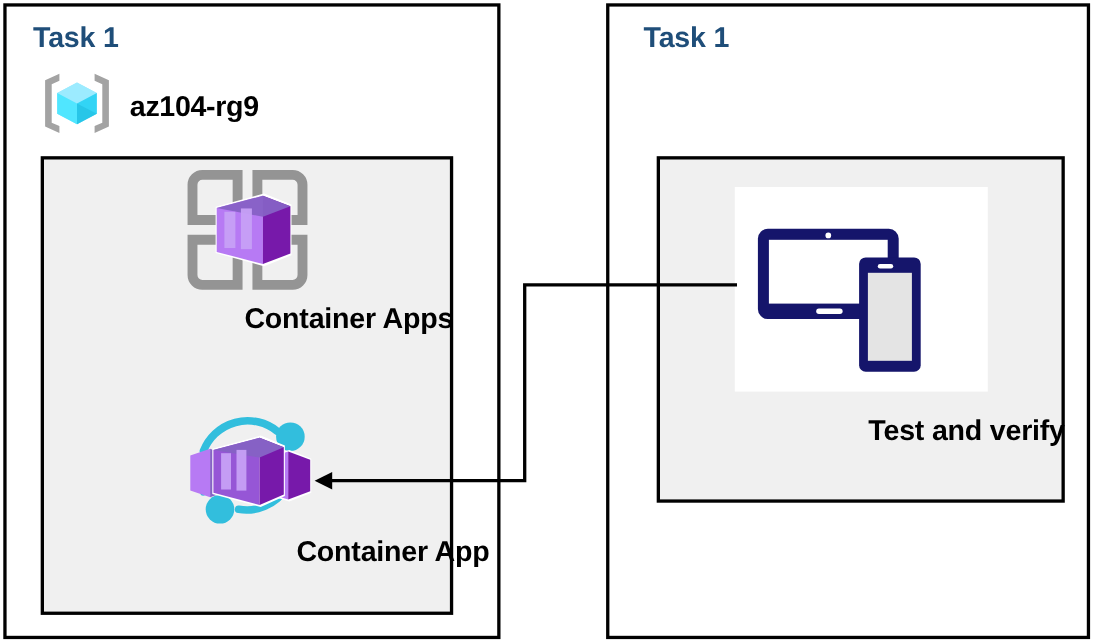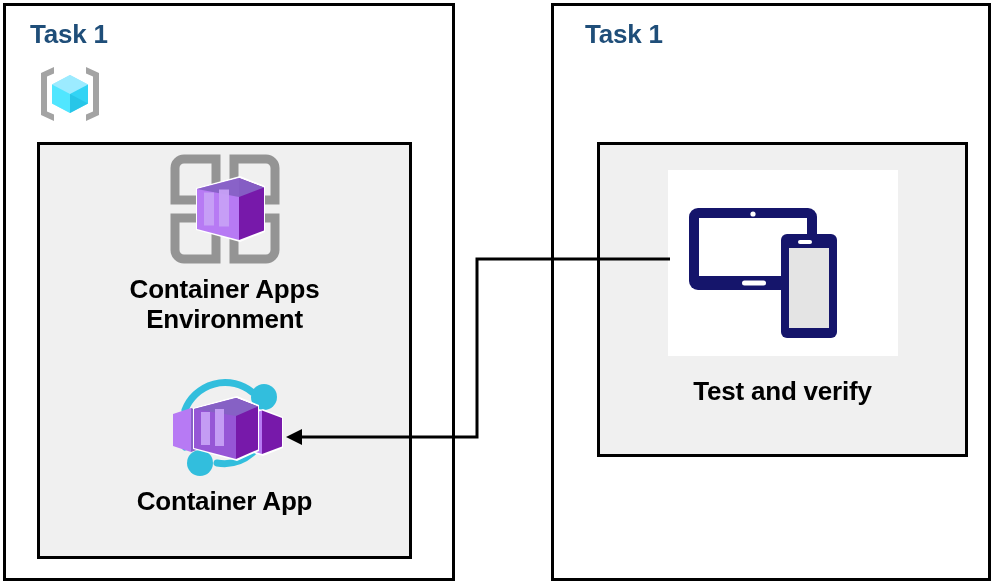--- a/index.html
+++ b/index.html
@@ -67,21 +67,21 @@
     box-sizing: border-box;
     border: 3px solid #000000;
     background: #F0F0F0;
   }
   #task1-panel { left: 37px;  top: 142px; width: 375px; height: 417px; }
   #task2-panel { left: 597px; top: 142px; width: 371px; height: 315px; }
 
   
   .res-label {
     position: absolute;
-    text-align: center;
+    text-align: right;
     font-size: 26px;
     font-weight: bold;
     color: #000000;
     line-height: 1.16;
     letter-spacing: -0.2px;
     width: 100%;
     left: 0;
   }
 
   
@@ -110,21 +110,21 @@
     height: 175px;
   }
   #ca-icon {
     position: absolute;
     left: 50%;
     top: 0px;
     transform: translateX(-50%);
     width: 140px;
     height: 118px;
   }
-  #ca-label { top: 118px; }
+  #ca-label { top: 118px; margin-left: 33px; }
 
   
   #tv-node {
     position: absolute;
     left: 597px;
     top: 168px;
     width: 371px;
     height: 250px;
   }
   #tv-imgbox {
@@ -170,20 +170,21 @@
 
         <path d="M52 9 L65 15 L65 57 L52 63 L52 56.5 L59 53.5 L59 18.5 L52 15.5 Z" fill="#A3A3A3"></path>
 
         <path d="M36 17 L54 26.5 L54 45.5 L36 55 L18 45.5 L18 26.5 Z" fill="#9CEBFF"></path>
         <path d="M36 17 L54 26.5 L36 36 L18 26.5 Z" fill="#9CEBFF"></path>
         <path d="M36 36 L54 26.5 L54 45.5 L36 55 Z" fill="#32D4F5"></path>
         <path d="M36 36 L18 26.5 L18 45.5 L36 55 Z" fill="#50E6FF"></path>
         <path d="M36 36 L54 45.5 L36 55 Z" fill="#13A9CE" opacity="0.32"></path>
       </svg>
     </span>
+    <span id="rg-label">az104-rg9</span>
   </div>
 
   <div class="inner-panel" id="task1-panel"></div>
 
   <div id="cae-node">
     <span id="cae-icon">
       <svg width="118" height="118" viewBox="0 0 118 118" aria-hidden="true">
 
         <g fill="none" stroke="#949494" stroke-width="9" stroke-linecap="round">
           <path d="M50 9 L18 9 A9 9 0 0 0 9 18 L9 50 L50 50 Z"></path>
@@ -198,21 +199,20 @@
           <path d="M73 28 L98 37.5 L98 80.5 L73 90 Z" fill="#7719AA"></path>
           <path d="M31 39 L73 28 L98 37.5 L73 47 Z" fill="#8661C5" opacity="0.95"></path>
 
           <rect x="38" y="42.5" width="10" height="33" fill="#C6A0F5" opacity="0.95"></rect>
           <rect x="53" y="39.5" width="10" height="37" fill="#C6A0F5" opacity="0.95"></rect>
         </g>
       </svg>
     </span>
     <div class="res-label" id="cae-label">
       <span>Container Apps</span><br>
-      <span>Environment</span>
     </div>
   </div>
 
   <div id="ca-node">
     <span id="ca-icon">
       <svg width="140" height="118" viewBox="0 0 140 118" aria-hidden="true">
 
         <g fill="none" stroke="#32BEDD" stroke-width="7" stroke-linecap="round">
           <path d="M97 24 A43 43 0 0 0 30 42"></path>
           <path d="M112 52 A43 43 0 0 1 62 95"></path>

